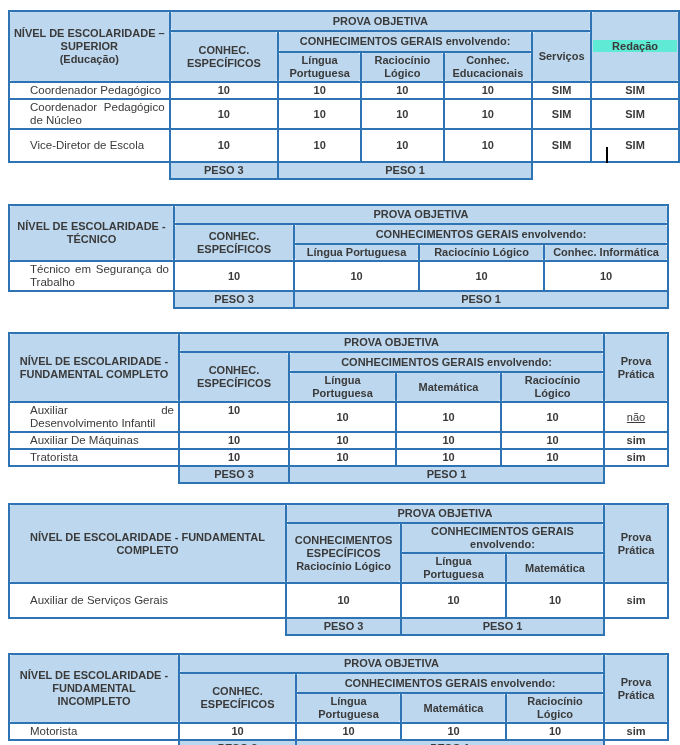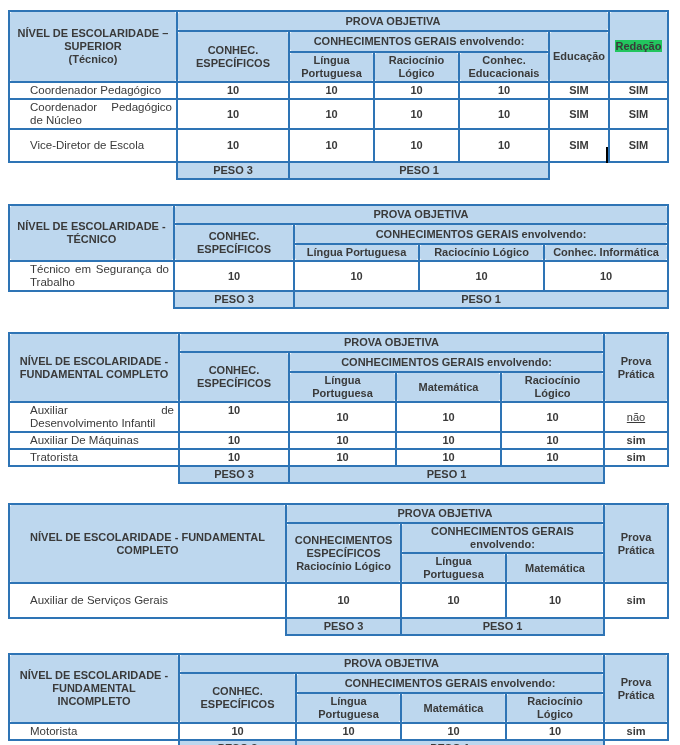--- a/index.html
+++ b/index.html
@@ -52,21 +52,21 @@
   td.peso{
     background:#bdd7ee;
     font-weight:bold;
     font-size:11px;
     text-align:center;
   }
   td.nob{
     border:none;
     background:transparent;
   }
-  .hl{background:#22c55e;padding:0 1px;}
+  .hl{background:#5eead4;padding:0 19px;}
   #t1{margin-top:10px;}
   #t2{margin-top:24px;}
   #t3{margin-top:23px;}
   #t4{margin-top:19px;}
   #t5{margin-top:17px;}
   .cursor{
     position:absolute;
     left:606px;top:147px;
     width:2px;height:16px;
     background:#000000;
@@ -82,29 +82,29 @@
       <col style="width:85px">
     <col style="width:85px">
       <col style="width:90px">
       <col style="width:60px">
       <col style="width:59px">
   </colgroup>
   <tbody>
       <tr style="height:20px">
     <th rowspan="3">NÍVEL DE ESCOLARIDADE –
 SUPERIOR
-(Técnico)</th>
+(Educação)</th>
     <th colspan="5">PROVA OBJETIVA</th>
     <th rowspan="3"><span class="hl">Redação</span></th>
   </tr>
   <tr style="height:21px">
     <th rowspan="2">CONHEC.
 ESPECÍFICOS</th>
     <th colspan="3">CONHECIMENTOS GERAIS envolvendo:</th>
-    <th rowspan="2">Educação</th>
+    <th rowspan="2">Serviços</th>
   </tr>
   <tr style="height:28px">
     <th>Língua
 Portuguesa</th>
     <th>Raciocínio
 Lógico</th>
     <th>Conhec.
 Educacionais</th>
   </tr>
   <tr style="height:17px">

